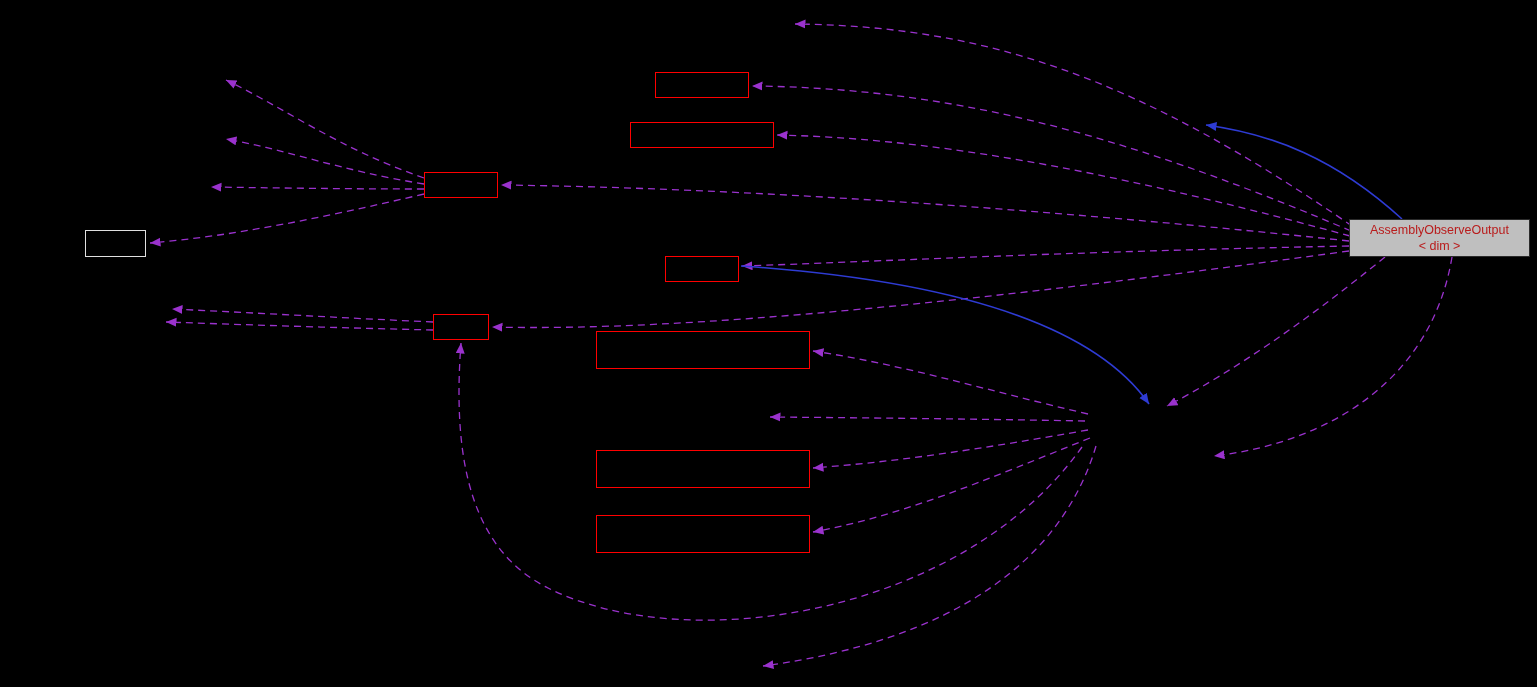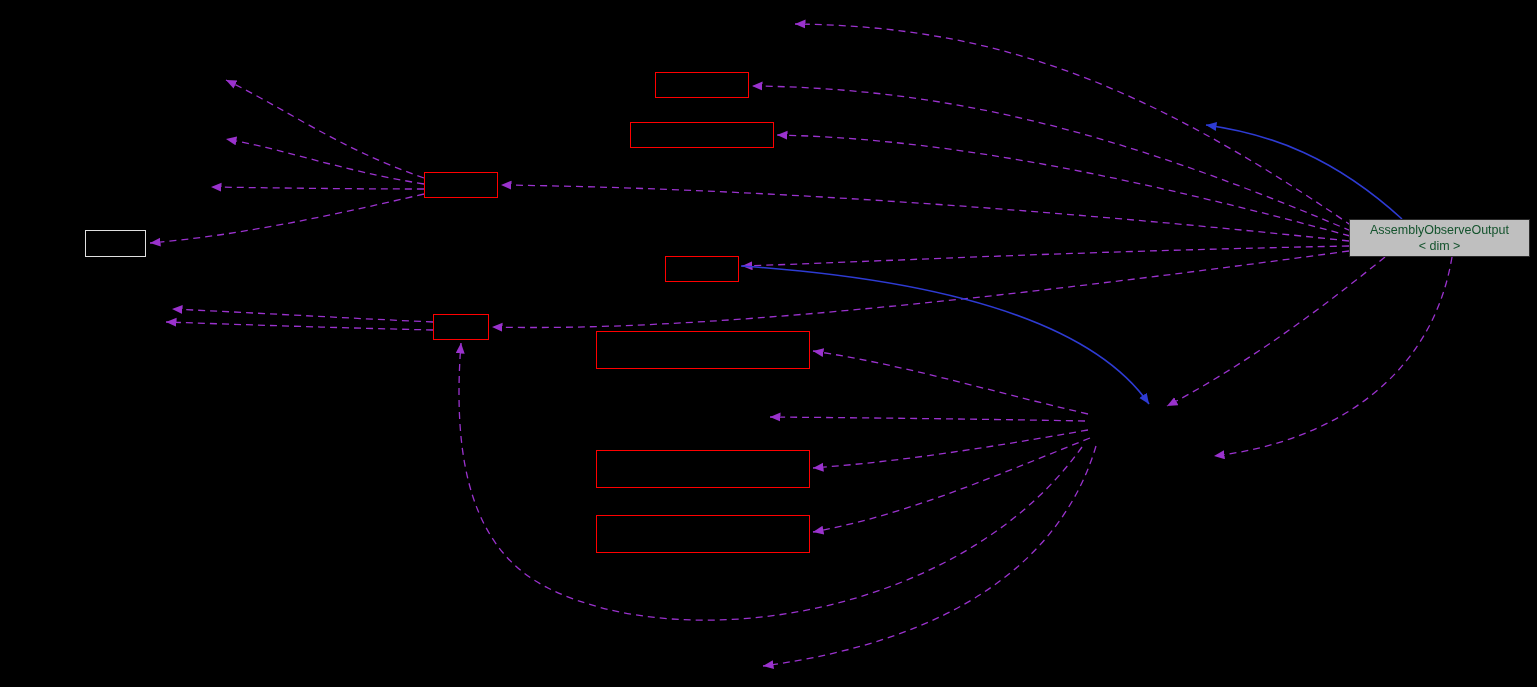--- a/index.html
+++ b/index.html
@@ -41,21 +41,21 @@
       <path d="M 1085,421 C 980,419 880,418 770,417" fill="none" stroke="#9a32cd" stroke-width="1.3" stroke-dasharray="7,5" marker-end="url(#arrow-dashed)"></path>
       <path d="M 1088,430 C 985,448 905,461 813,468" fill="none" stroke="#9a32cd" stroke-width="1.3" stroke-dasharray="7,5" marker-end="url(#arrow-dashed)"></path>
       <path d="M 1090,438 C 985,480 905,515 813,532" fill="none" stroke="#9a32cd" stroke-width="1.3" stroke-dasharray="7,5" marker-end="url(#arrow-dashed)"></path>
       <path d="M 1096,446 C 1062,560 955,640 763,666" fill="none" stroke="#9a32cd" stroke-width="1.3" stroke-dasharray="7,5" marker-end="url(#arrow-dashed)"></path>
       <path d="M 1082,447 C 962,615 688,658 548,588 C 472,550 452,462 461,343" fill="none" stroke="#9a32cd" stroke-width="1.3" stroke-dasharray="7,5" marker-end="url(#arrow-dashed)"></path>
       <path d="M 1385,257 C 1305,322 1232,372 1167,406" fill="none" stroke="#9a32cd" stroke-width="1.3" stroke-dasharray="7,5" marker-end="url(#arrow-dashed)"></path>
       <path d="M 1452,257 C 1432,378 1332,442 1214,456" fill="none" stroke="#9a32cd" stroke-width="1.3" stroke-dasharray="7,5" marker-end="url(#arrow-dashed)"></path>
       <path d="M 1402,219 C 1335,158 1272,134 1206,125" fill="none" stroke="#2e3bd3" stroke-width="1.6" marker-end="url(#arrow-solid)"></path>
       <path d="M 741,266 C 945,280 1092,322 1149,404" fill="none" stroke="#2e3bd3" stroke-width="1.6" marker-end="url(#arrow-solid)"></path>
     </svg>
-  <div class="main-node" style="left: 1349px; top: 219px; width: 181px; height: 38px; background: rgb(191, 191, 191); border-color: rgb(42, 42, 42); color: #14532d;">
+  <div class="main-node" style="left: 1349px; top: 219px; width: 181px; height: 38px; background: rgb(191, 191, 191); border-color: rgb(42, 42, 42); color: #b91c1c;">
     <div>AssemblyObserveOutput</div>
     <div>&lt; dim &gt;</div>
   </div>
 <div class="gnode" style="left: 655px; top: 72px; width: 94px; height: 26px; border-color: rgb(255, 0, 0);"></div>
     <div class="gnode" style="left: 630px; top: 122px; width: 144px; height: 26px; border-color: rgb(255, 0, 0);"></div>
     <div class="gnode" style="left: 424px; top: 172px; width: 74px; height: 26px; border-color: rgb(255, 0, 0);"></div>
     <div class="gnode" style="left: 85px; top: 230px; width: 61px; height: 27px; border-color: rgb(224, 224, 224);"></div>
     <div class="gnode" style="left: 665px; top: 256px; width: 74px; height: 26px; border-color: rgb(255, 0, 0);"></div>
     <div class="gnode" style="left: 433px; top: 314px; width: 56px; height: 26px; border-color: rgb(255, 0, 0);"></div>
     <div class="gnode" style="left: 596px; top: 331px; width: 214px; height: 38px; border-color: rgb(255, 0, 0);"></div>

